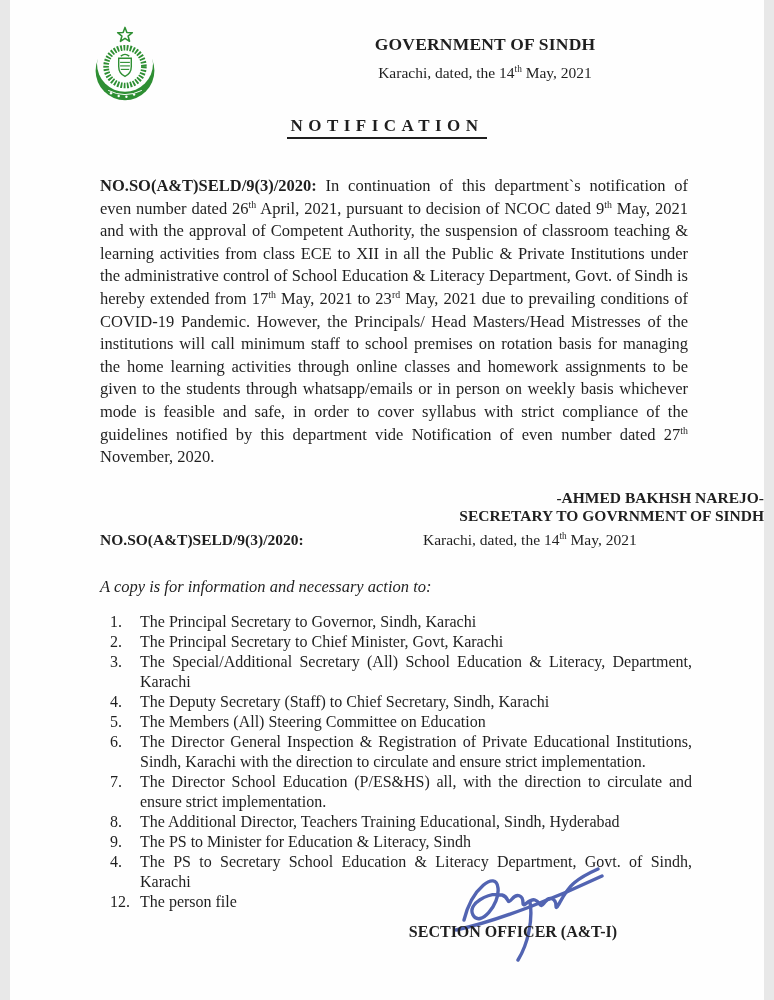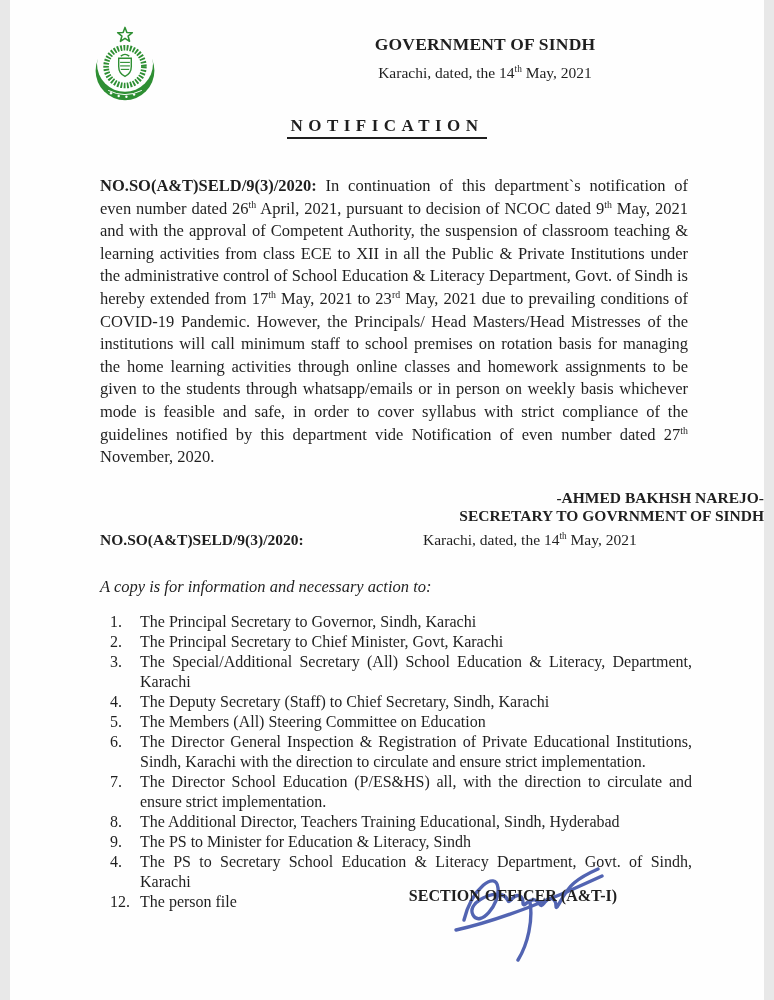--- a/index.html
+++ b/index.html
@@ -96,21 +96,21 @@
     left: 436px;
     top: 862px;
     width: 190px;
     height: 100px;
     pointer-events: none;
   }
   .footer {
     position: absolute;
     left: 0;
     right: 0;
-    top: 886px;
+    top: 922px;
     padding-left: 252px;
     text-align: center;
     font-size: 16px;
     line-height: 20px;
   }
   .officer-line { font-weight: bold; }
 </style>
 </head>
 <body>
 

